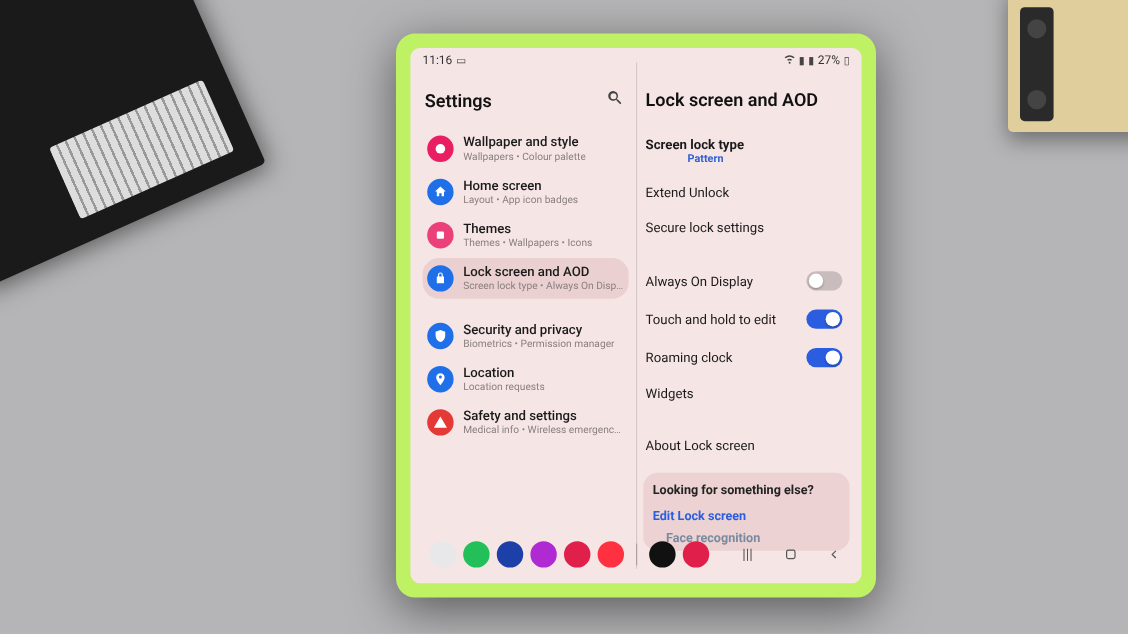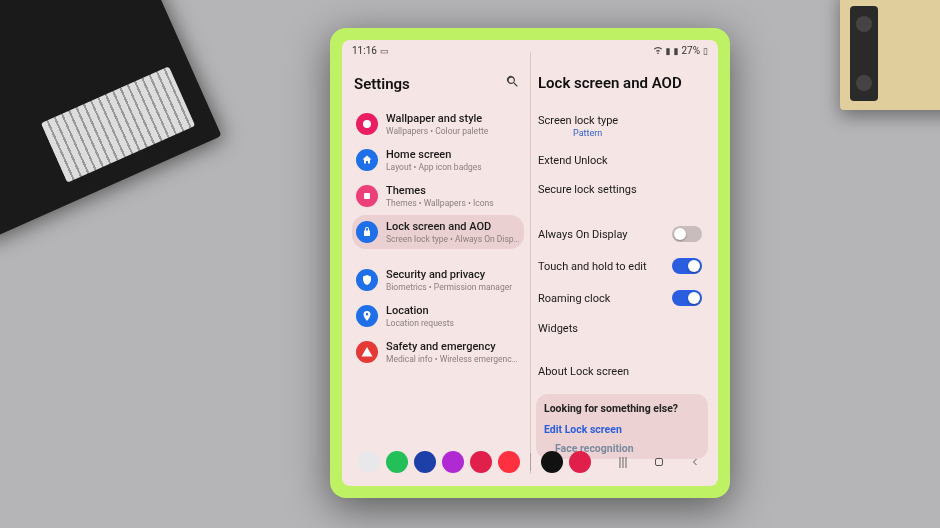--- a/index.html
+++ b/index.html
@@ -139,21 +139,21 @@
   .right-title {
     font-size:15px; font-weight:600; color:#111;
     padding: 8px 4px 14px 2px;
   }
   .right-list { display:flex; flex-direction:column; }
   .row {
     display:flex; align-items:center; justify-content:space-between;
     padding: 8px 6px 8px 2px;
     font-size:11px; color:#1a1a1a;
   }
-  .row .col { display:flex; flex-direction:column;}
+  .row .col { display:flex; flex-direction:column;font-weight:bold;}
   .row .sub { font-size:9px; color:#3161d1; margin-top:1px;margin-left:35px;}
   .gap14{height:14px;}
 
   
   .toggle {
     width:30px;height:16px;border-radius:10px;position:relative;
   }
   .toggle::after{
     content:"";position:absolute;top:2px;width:12px;height:12px;border-radius:50%;background:#fff;
     box-shadow:0 1px 2px rgba(0,0,0,.3);
@@ -313,21 +313,21 @@
             </div>
           </div>
 
           <div class="settings-item">
             <div class="icwrap ic-safety">
                 <svg viewBox="0 0 24 24">
                   <path d="M12 2L1 21h22L12 2zm1 14h-2v2h2v-2zm0-6h-2v5h2v-5z"></path>
                 </svg>
               </div>
             <div class="item-text">
-              <div class="item-title">Safety and emergency</div>
+              <div class="item-title">Safety and settings</div>
               <div class="item-sub">Medical info • Wireless emergency alerts</div>
             </div>
           </div>
 
         </div>
       </div>
 
       <div class="pane pane-right">
         <div class="right-title">Lock screen and AOD</div>
         <div class="right-list">

